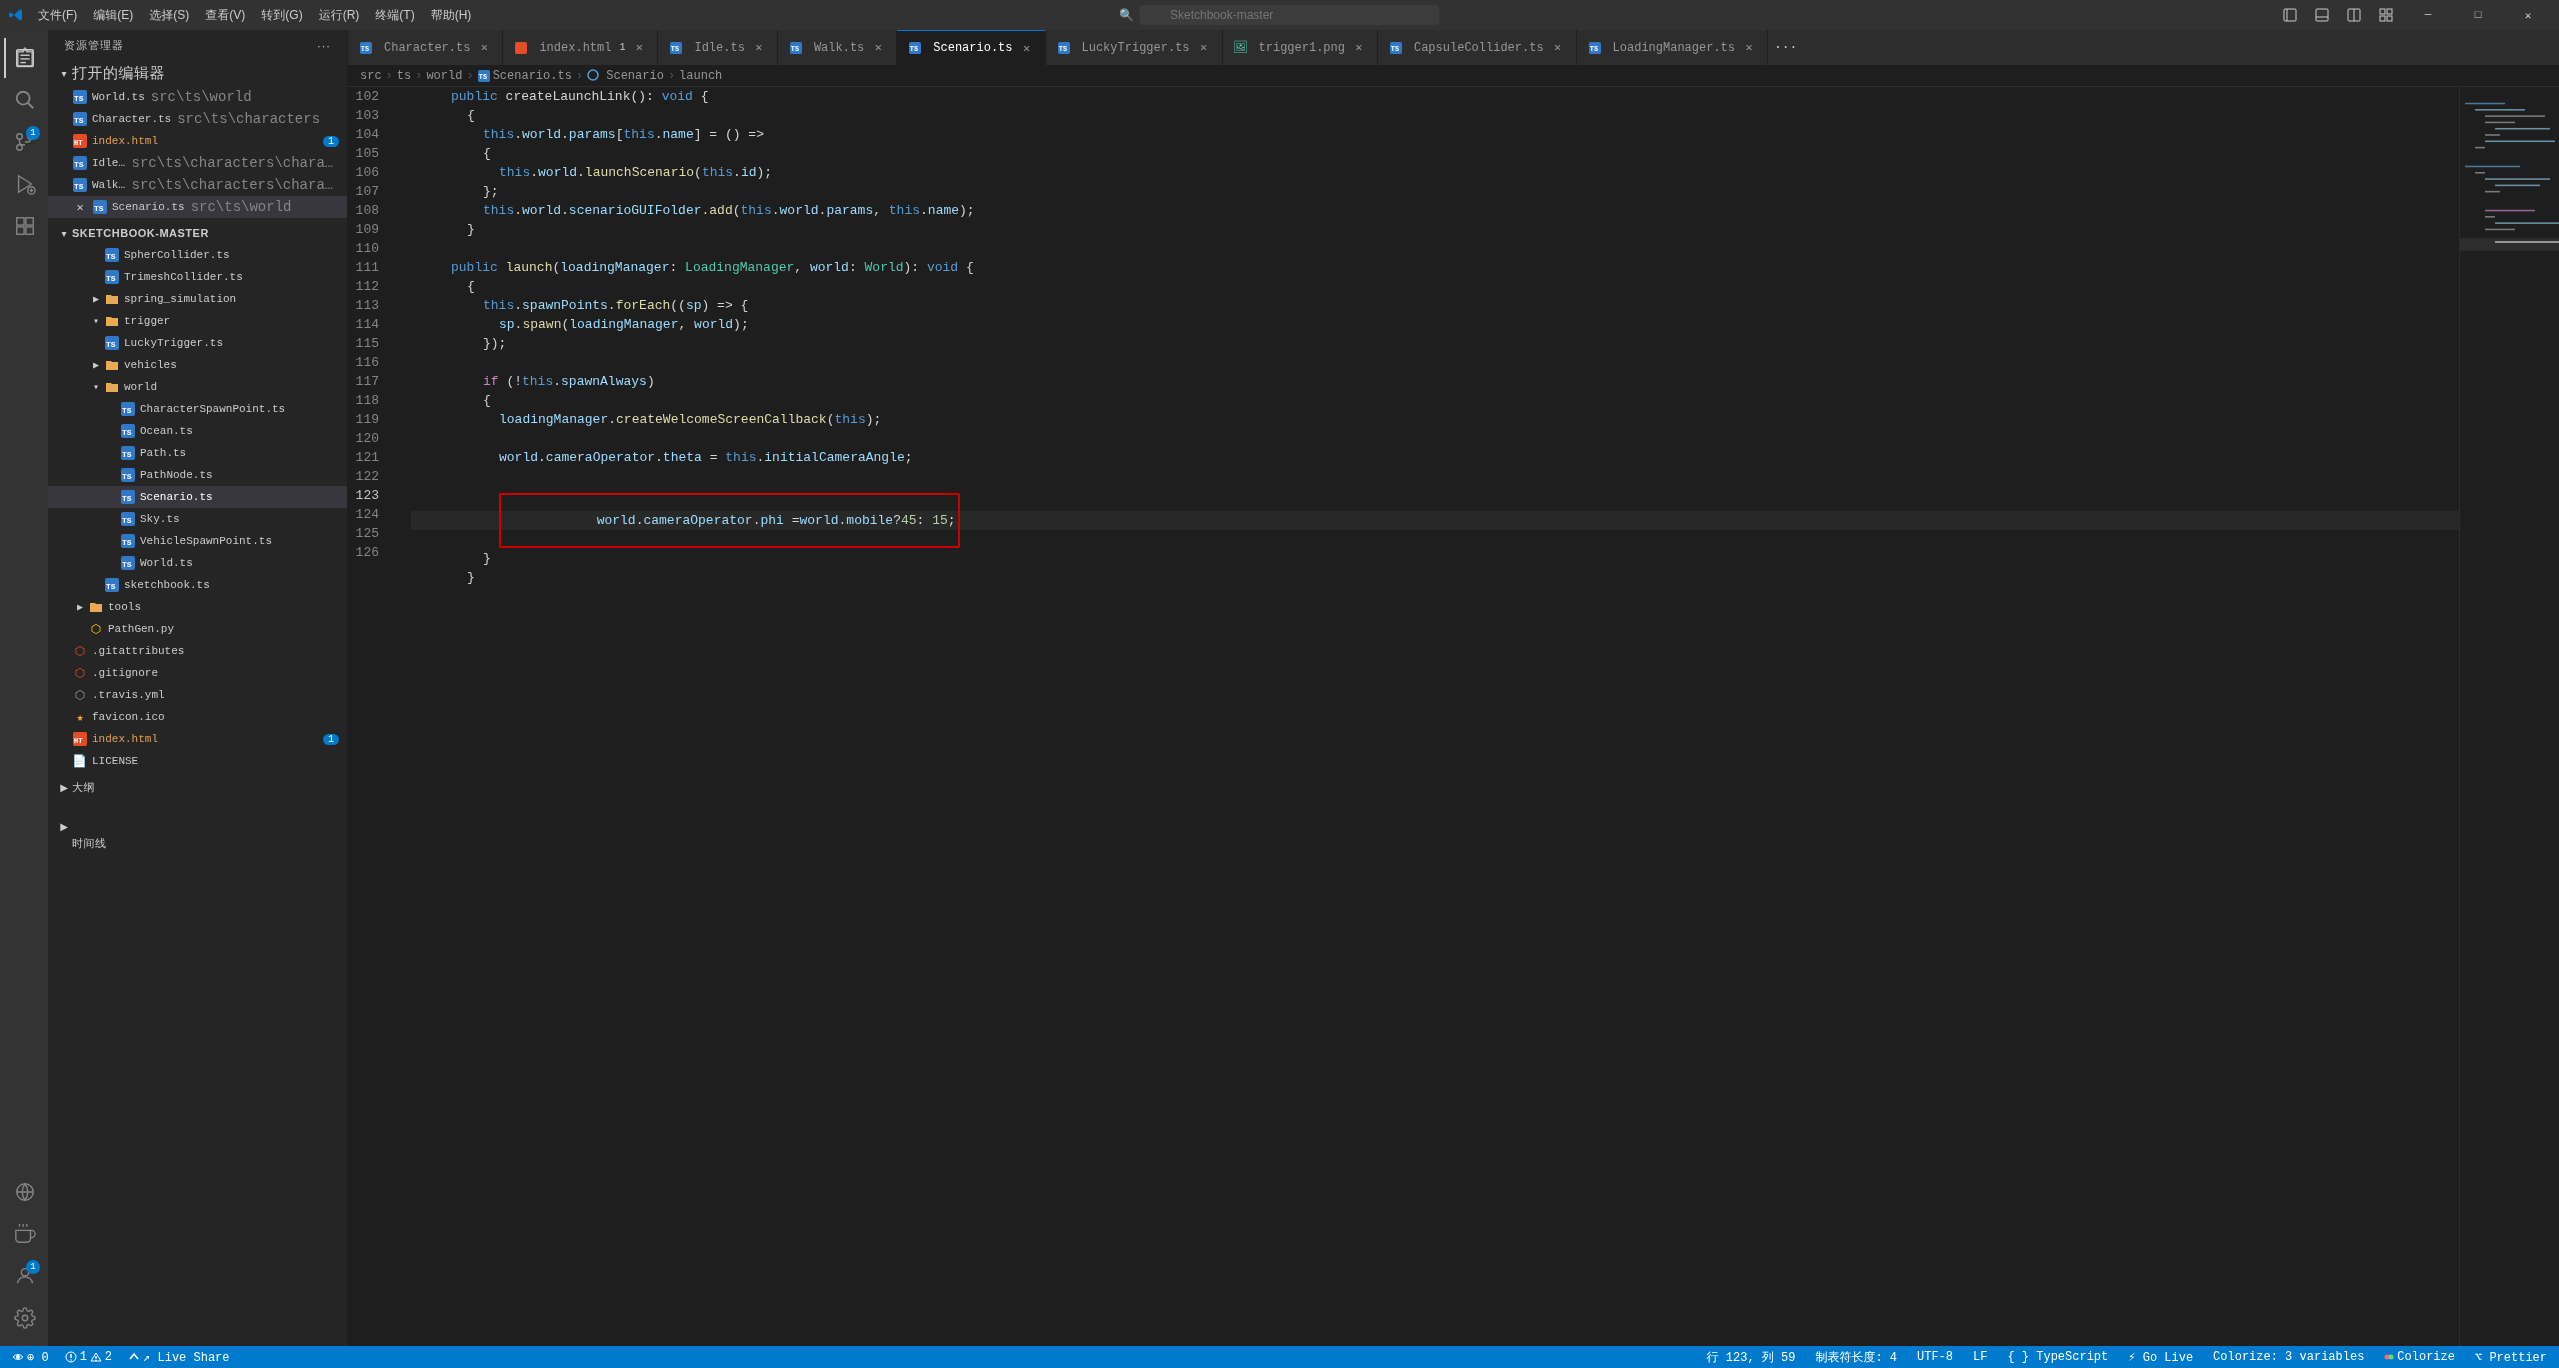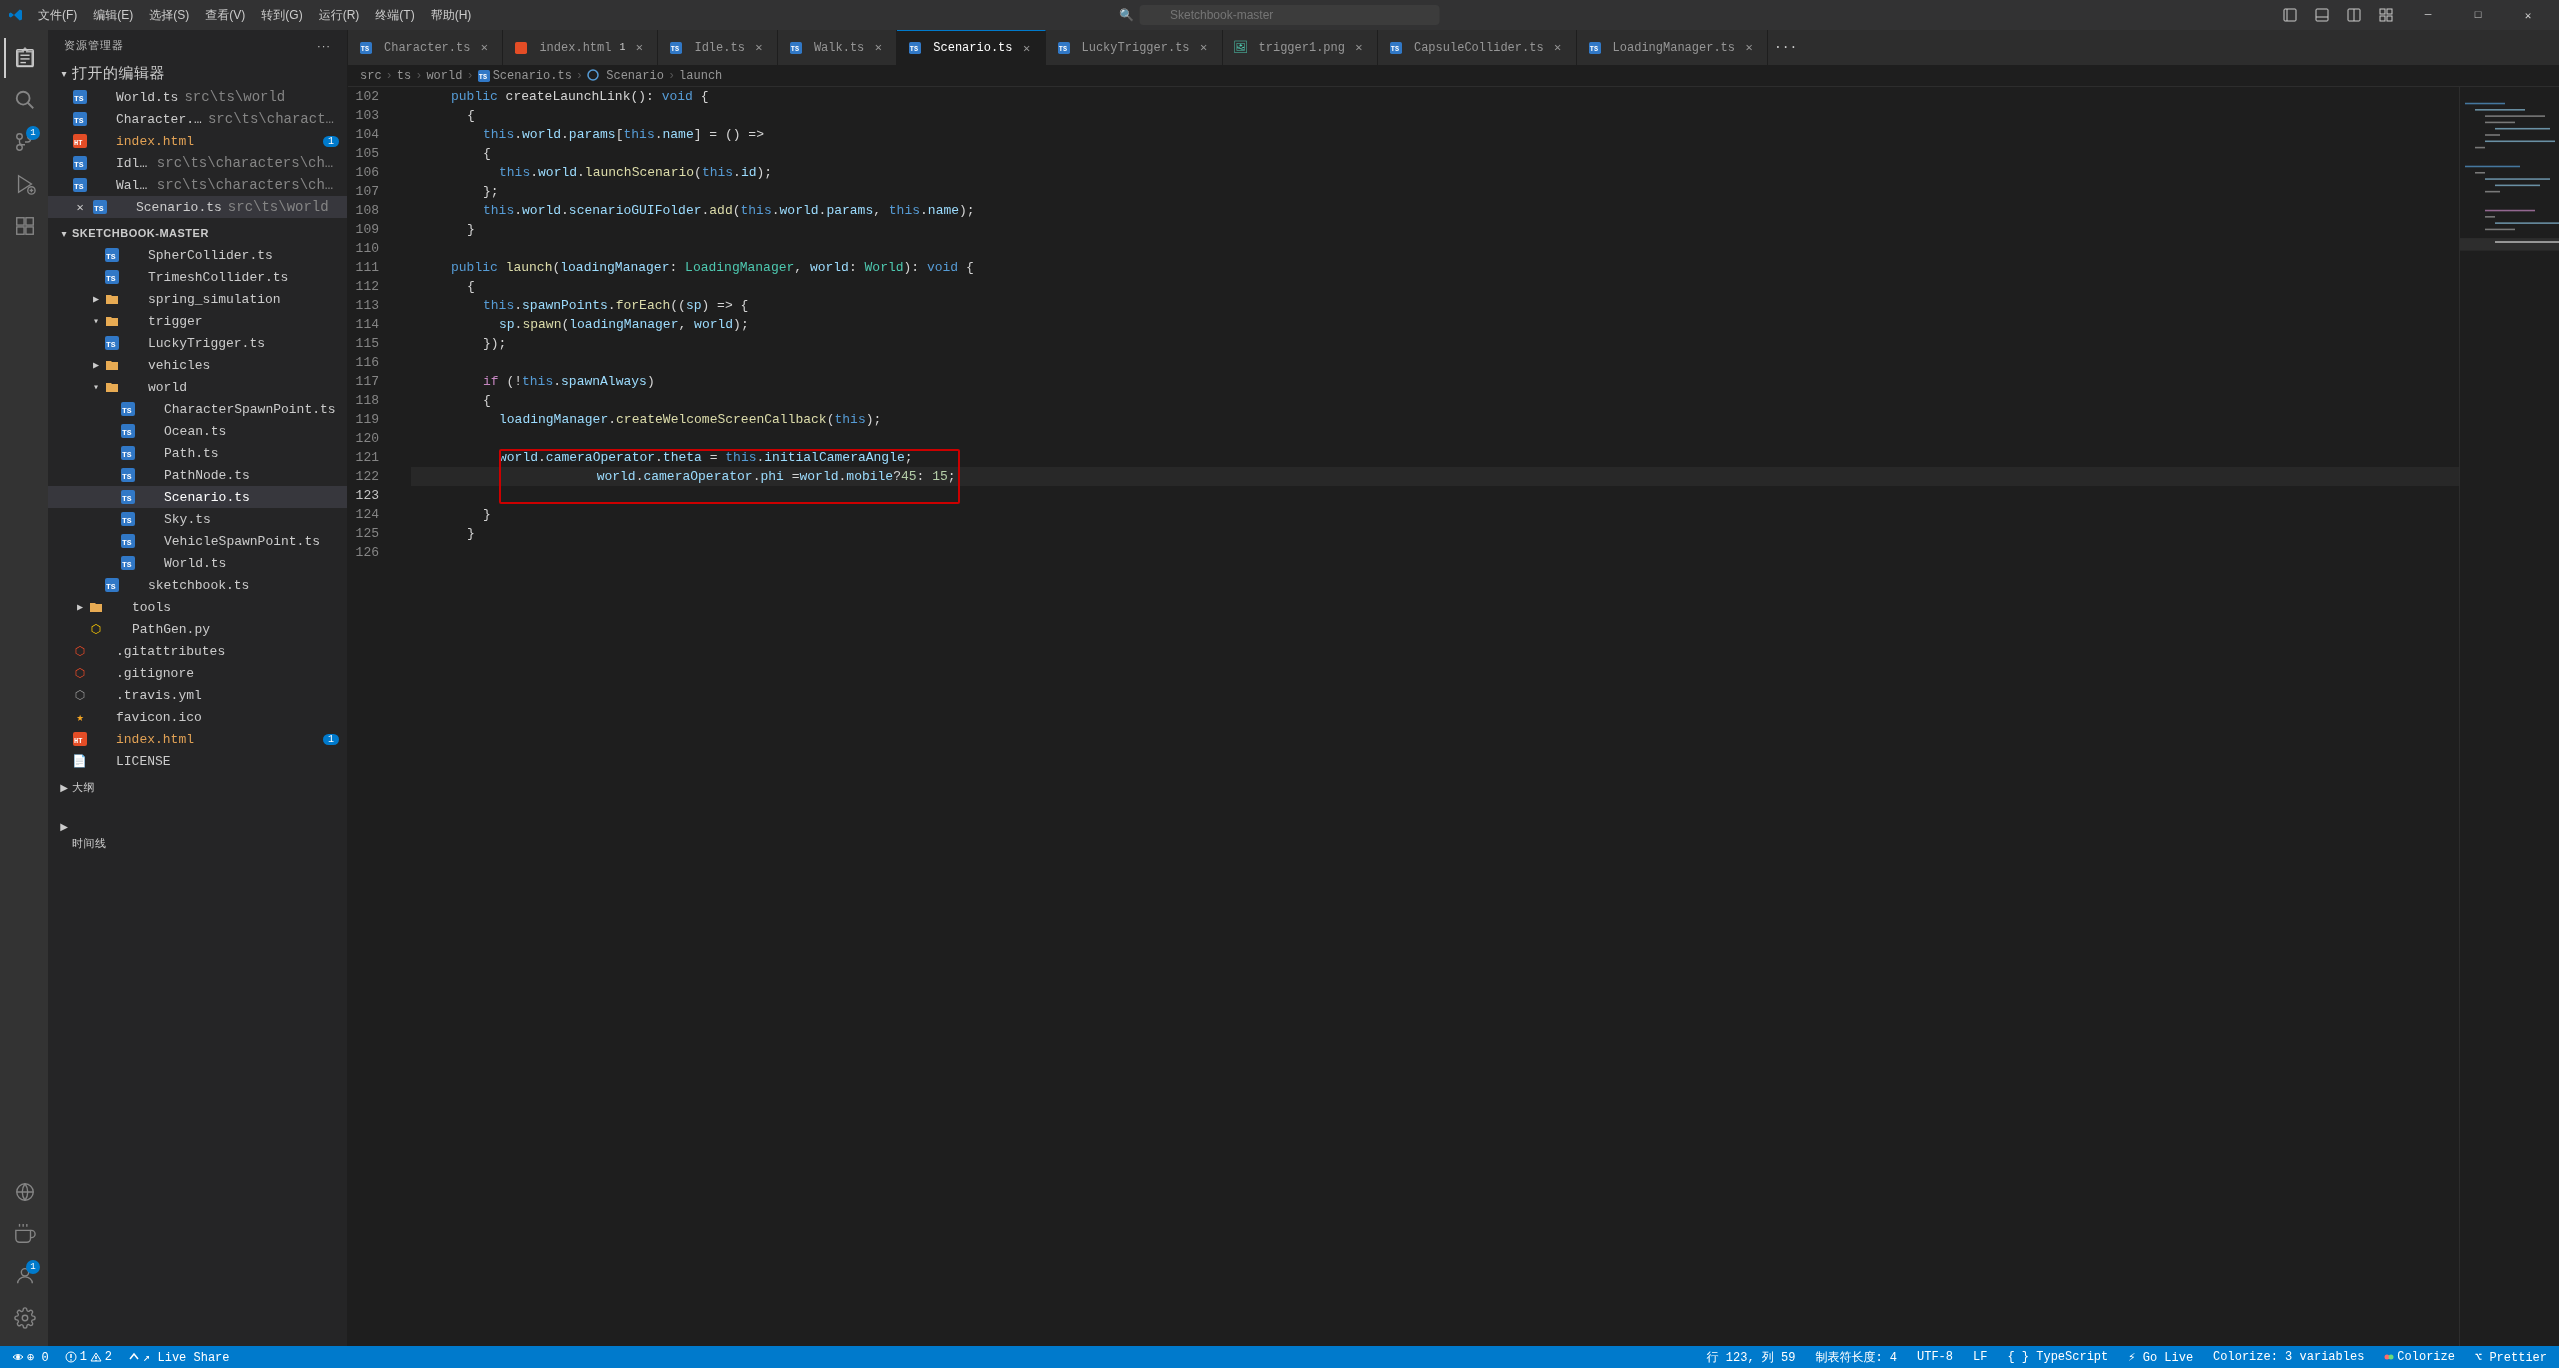--- a/index.html
+++ b/index.html
@@ -199,25 +199,24 @@
       width: 16px;
       height: 16px;
       margin-right: 4px;
       display: inline-flex;
       align-items: center;
       justify-content: center;
       font-size: 12px;
       flex-shrink: 0;
     }
     .file-name {
-      font-size: 13px;
+      font-size: 11px;
       color: #cccccc;
       overflow: hidden;
       text-overflow: ellipsis;
-      margin-left: 24px;
     }
     .file-path {
       font-size: 14px;
       color: #858585;
       margin-left: 6px;
       overflow: hidden;
       text-overflow: ellipsis;
     }
     .badge {
       margin-left: auto;
@@ -343,20 +342,21 @@
       height: 19px;
       white-space: pre;
       font-size: 13px;
       line-height: 19px;
       display: flex;
       align-items: center;
       position: relative;
     }
     .code-line.current-line {
       background: #282828;
+      margin-top: 44px;
     }
 
     
     .kw { color: #569cd6; }
     .kw2 { color: #c586c0; }
     .fn { color: #dcdcaa; }
     .num { color: #b5cea8; }
     .cmt { color: #6a9955; font-style: italic; }
     .type { color: #4ec9b0; }
     .var { color: #9cdcfe; }

